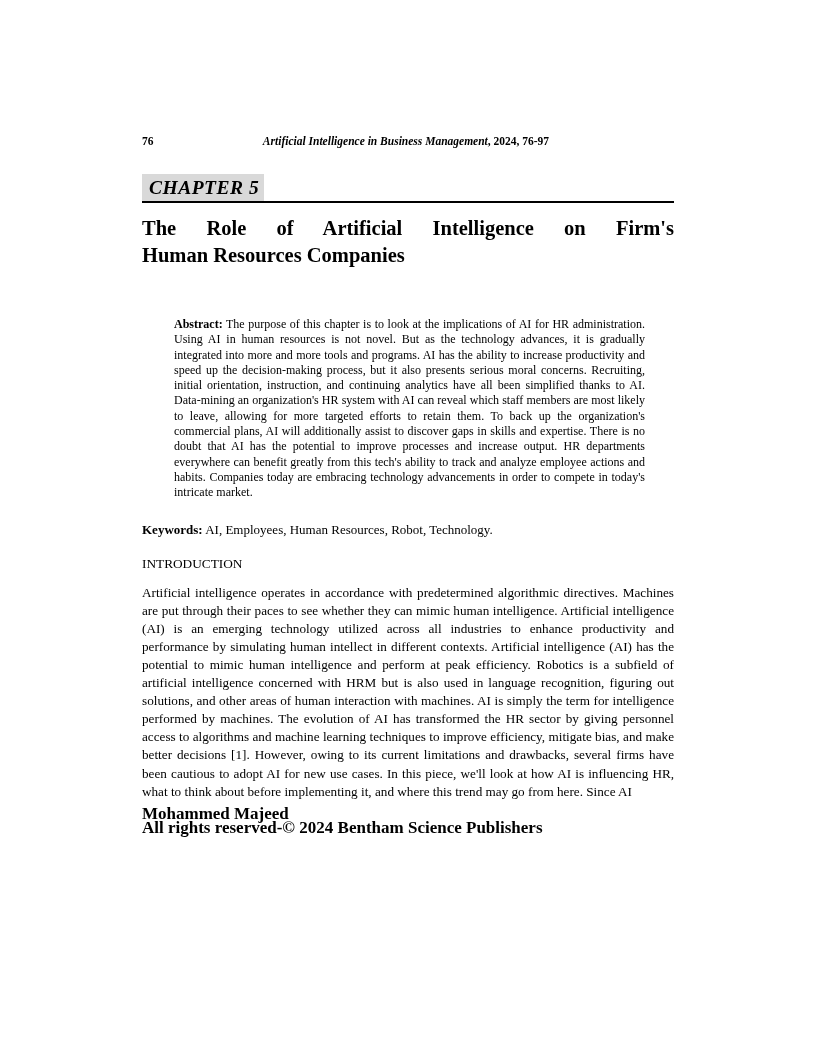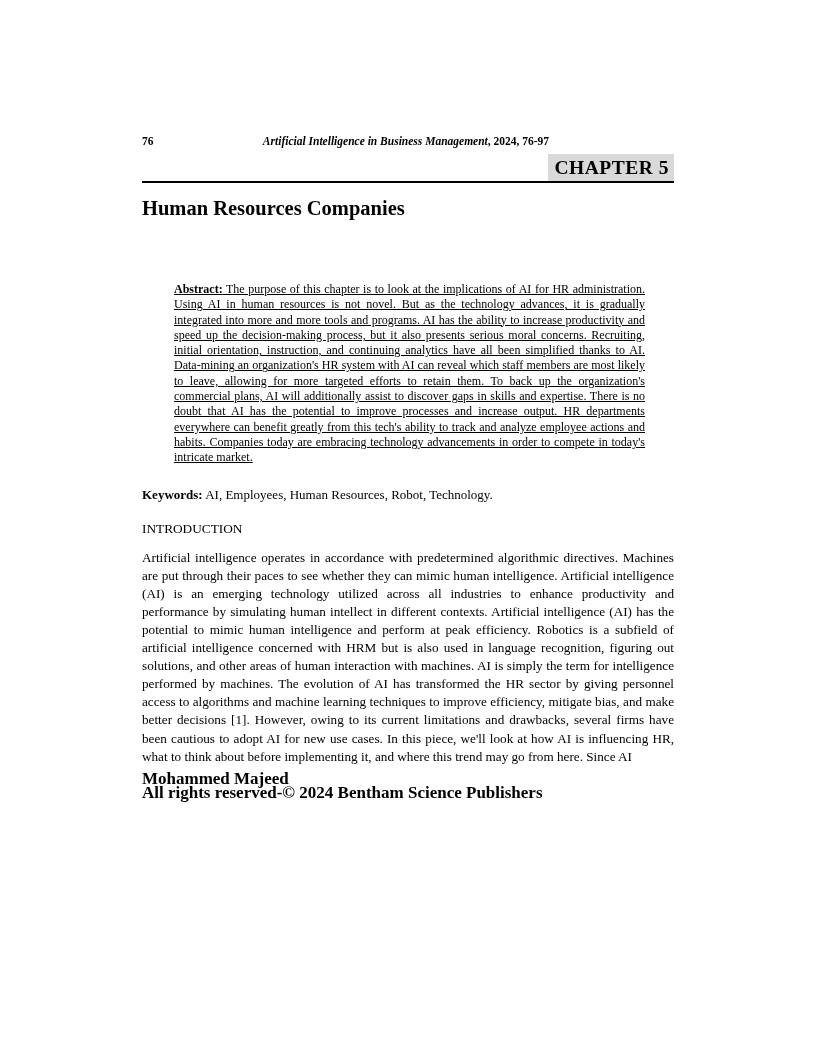--- a/index.html
+++ b/index.html
@@ -31,24 +31,25 @@
   .page-num { font-weight: bold; }
   .running-title {
     position: absolute;
     left: 0; right: 4px; top: 0;
     text-align: center;
     font-weight: bold;
   }
   .running-title .journal { font-style: italic; }
   
   .chapter-row {
-    margin-top: 5px;
-    text-align: right;
+    margin-top: 25px;
+    text-align: left;
     border-bottom: 2.5px solid #000;
     line-height: 0;
+    font-style: italic;
   }
   .chapter-badge {
     display: inline-block;
     background: #d9d9d9;
     font-weight: bold;
     font-size: 19.5px;
     line-height: 26px;
     padding: 1px 5px 0 7px;
     letter-spacing: 0.5px;
   }
@@ -56,27 +57,26 @@
   .chapter-title {
     margin-top: 12px;
     font-size: 20.5px;
     font-weight: bold;
     line-height: 27px;
   }
   .title-line1 { text-align: justify; text-align-last: justify; }
   .title-line2 { text-align: left; }
   
   .abstract {
-    margin-top: 60px;
+    margin-top: 48px;
     padding-left: 32px;
     padding-right: 29px;
     font-size: 12px;
     line-height: 15.3px;
     text-align: justify;
-    text-decoration: underline;
   }
   .abstract .label { font-weight: bold; }
   
   .keywords {
     margin-top: 20px;
     font-size: 13px;
     line-height: 18px;
   }
   .keywords .label { font-weight: bold; }
   
@@ -109,20 +109,21 @@
     <div class="header-row">
       <span class="page-num">76</span>
       <span class="running-title"><span class="journal">Artificial Intelligence in Business Management</span><span class="rest">, 2024, 76-97</span></span>
     </div>
 
     <div class="chapter-row">
       <span class="chapter-badge" style="background: rgb(217, 217, 217);">CHAPTER 5</span>
     </div>
 
     <h1 class="chapter-title">
+      <div class="title-line1">The Role of Artificial Intelligence on Firm's</div>
       <div class="title-line2">Human Resources Companies</div>
     </h1>
 
     <p class="abstract"><span class="label">Abstract:</span><span> The purpose of this chapter is to look at the implications of AI for HR administration. Using AI in human resources is not novel. But as the technology advances, it is gradually integrated into more and more tools and programs. AI has the ability to increase productivity and speed up the decision-making process, but it also presents serious moral concerns. Recruiting, initial orientation, instruction, and continuing analytics have all been simplified thanks to AI. Data-mining an organization's HR system with AI can reveal which staff members are most likely to leave, allowing for more targeted efforts to retain them. To back up the organization's commercial plans, AI will additionally assist to discover gaps in skills and expertise. There is no doubt that AI has the potential to improve processes and increase output. HR departments everywhere can benefit greatly from this tech's ability to track and analyze employee actions and habits. Companies today are embracing technology advancements in order to compete in today's intricate market.</span></p>
 
     <p class="keywords"><span class="label">Keywords:</span><span> AI, Employees, Human Resources, Robot, Technology.</span></p>
 
     <h2 class="section-heading">INTRODUCTION</h2>
 
     <p class="body-paragraph">Artificial intelligence operates in accordance with predetermined algorithmic directives. Machines are put through their paces to see whether they can mimic human intelligence. Artificial intelligence (AI) is an emerging technology utilized across all industries to enhance productivity and performance by simulating human intellect in different contexts. Artificial intelligence (AI) has the potential to mimic human intelligence and perform at peak efficiency. Robotics is a subfield of artificial intelligence concerned with HRM but is also used in language recognition, figuring out solutions, and other areas of human interaction with machines. AI is simply the term for intelligence performed by machines. The evolution of AI has transformed the HR sector by giving personnel access to algorithms and machine learning techniques to improve efficiency, mitigate bias, and make better decisions [1]. However, owing to its current limitations and drawbacks, several firms have been cautious to adopt AI for new use cases. In this piece, we'll look at how AI is influencing HR, what to think about before implementing it, and where this trend may go  from  here.  Since  AI</p>

